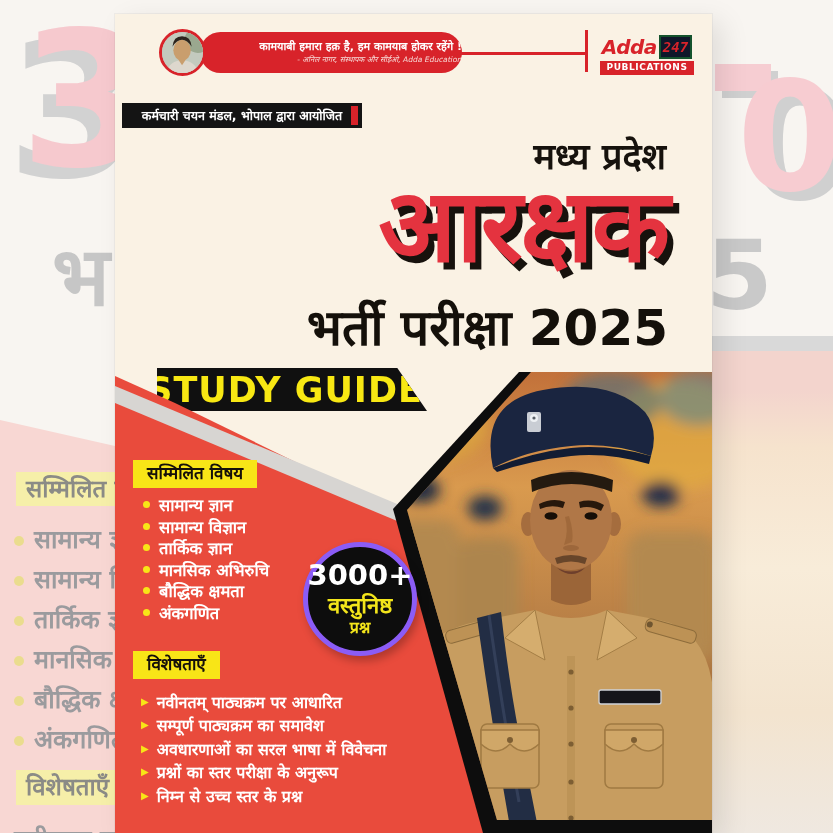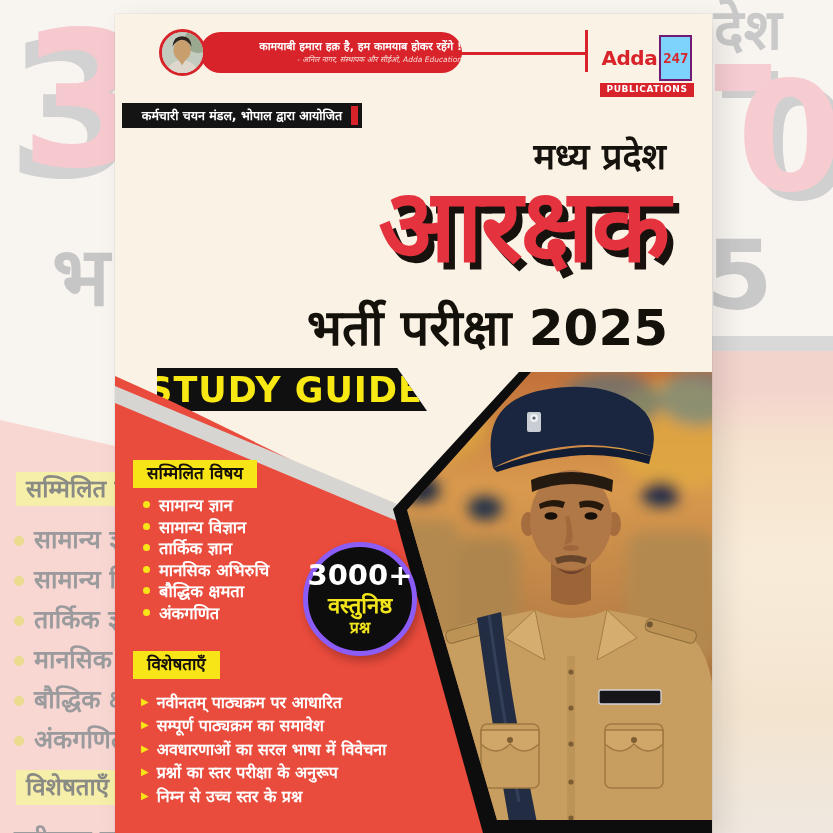--- a/index.html
+++ b/index.html
@@ -44,23 +44,23 @@
     display:flex;flex-direction:column;justify-content:center;padding-left:46px;overflow:hidden;align-items:flex-end;}
   .quote-main{color:#fff;font-weight:800;font-size:11px;line-height:1.25;white-space:nowrap;}
   .quote-attr{color:#f7d9d6;font-style:italic;font-size:7.5px;line-height:1.3;white-space:nowrap;margin-top:1px;}
   .avatar{left:44px;top:15px;width:47px;height:47px;border-radius:50%;border:3px solid #d8232a;
     overflow:hidden;background:#c3cabe;}
   .hline{left:342px;top:38px;width:130px;height:3px;background:#d8232a;}
   .vline{left:470px;top:16px;width:3px;height:42px;background:#d8232a;}
 
   
   .logo{left:480px;top:21px;width:104px;display:flex;flex-direction:column;align-items:center;}
-  .logo-row{display:flex;align-items:center;gap:2px;}
+  .logo-row{display:flex;align-items:center;gap:2px;font-style:italic;}
   .logo-brand{color:#d8232a;font-weight:900;font-size:20px;line-height:1;letter-spacing:-.5px;}
-  .logo-digits{border:2px solid #701a75;padding:12px 2px;display:flex;gap:1px;background:#7dd3fc;}
+  .logo-digits{border:2px solid #14532d;padding:1px 2px;display:flex;gap:1px;background:#0f172a;}
   .logo-digits span{color:#d8232a;font-weight:900;font-size:14px;line-height:18px;
     font-family:"DejaVu Sans Mono","Liberation Mono",monospace;}
   .logo-pub{margin-top:2px;background:#d8232a;color:#fff;font-weight:800;font-size:9px;
     letter-spacing:.6px;padding:2px 6px;line-height:1.1;}
 
   
   .org-strip{left:7px;top:89px;width:240px;height:25px;background:#141414;color:#fff;
     display:flex;align-items:center;justify-content:center;font-size:12.5px;font-weight:700;
     white-space:nowrap;position:absolute;}
   .org-bar{position:absolute;right:4px;top:3px;width:7px;height:19px;background:#d8232a;}
@@ -113,21 +113,20 @@
   .feature-list .arrow{color:#f8e517;font-size:10px;margin-right:8px;flex:none;line-height:1;}
   .feature-list .txt{color:#fff;font-weight:800;font-size:16px;}
 </style>
 </head>
 <body>
 
 <div class="stage">
 
   <div class="abs bd-three">3</div>
   <div class="abs bd-bha">भ</div>
-  <div class="abs bd-desh">देश</div>
   <div class="abs bd-bar"></div>
   <div class="abs bd-zero">0</div>
   <div class="abs bd-five">5</div>
   <div class="abs bd-graybar"></div>
   <div class="abs bd-photo"></div>
 
   <div class="abs bd-leftpanel">
     <div class="bd-label bd-l1">सम्मिलित विषय</div>
     <ul class="bd-list">
       <li><span class="bdot"></span><span>सामान्य ज्ञान</span></li>

